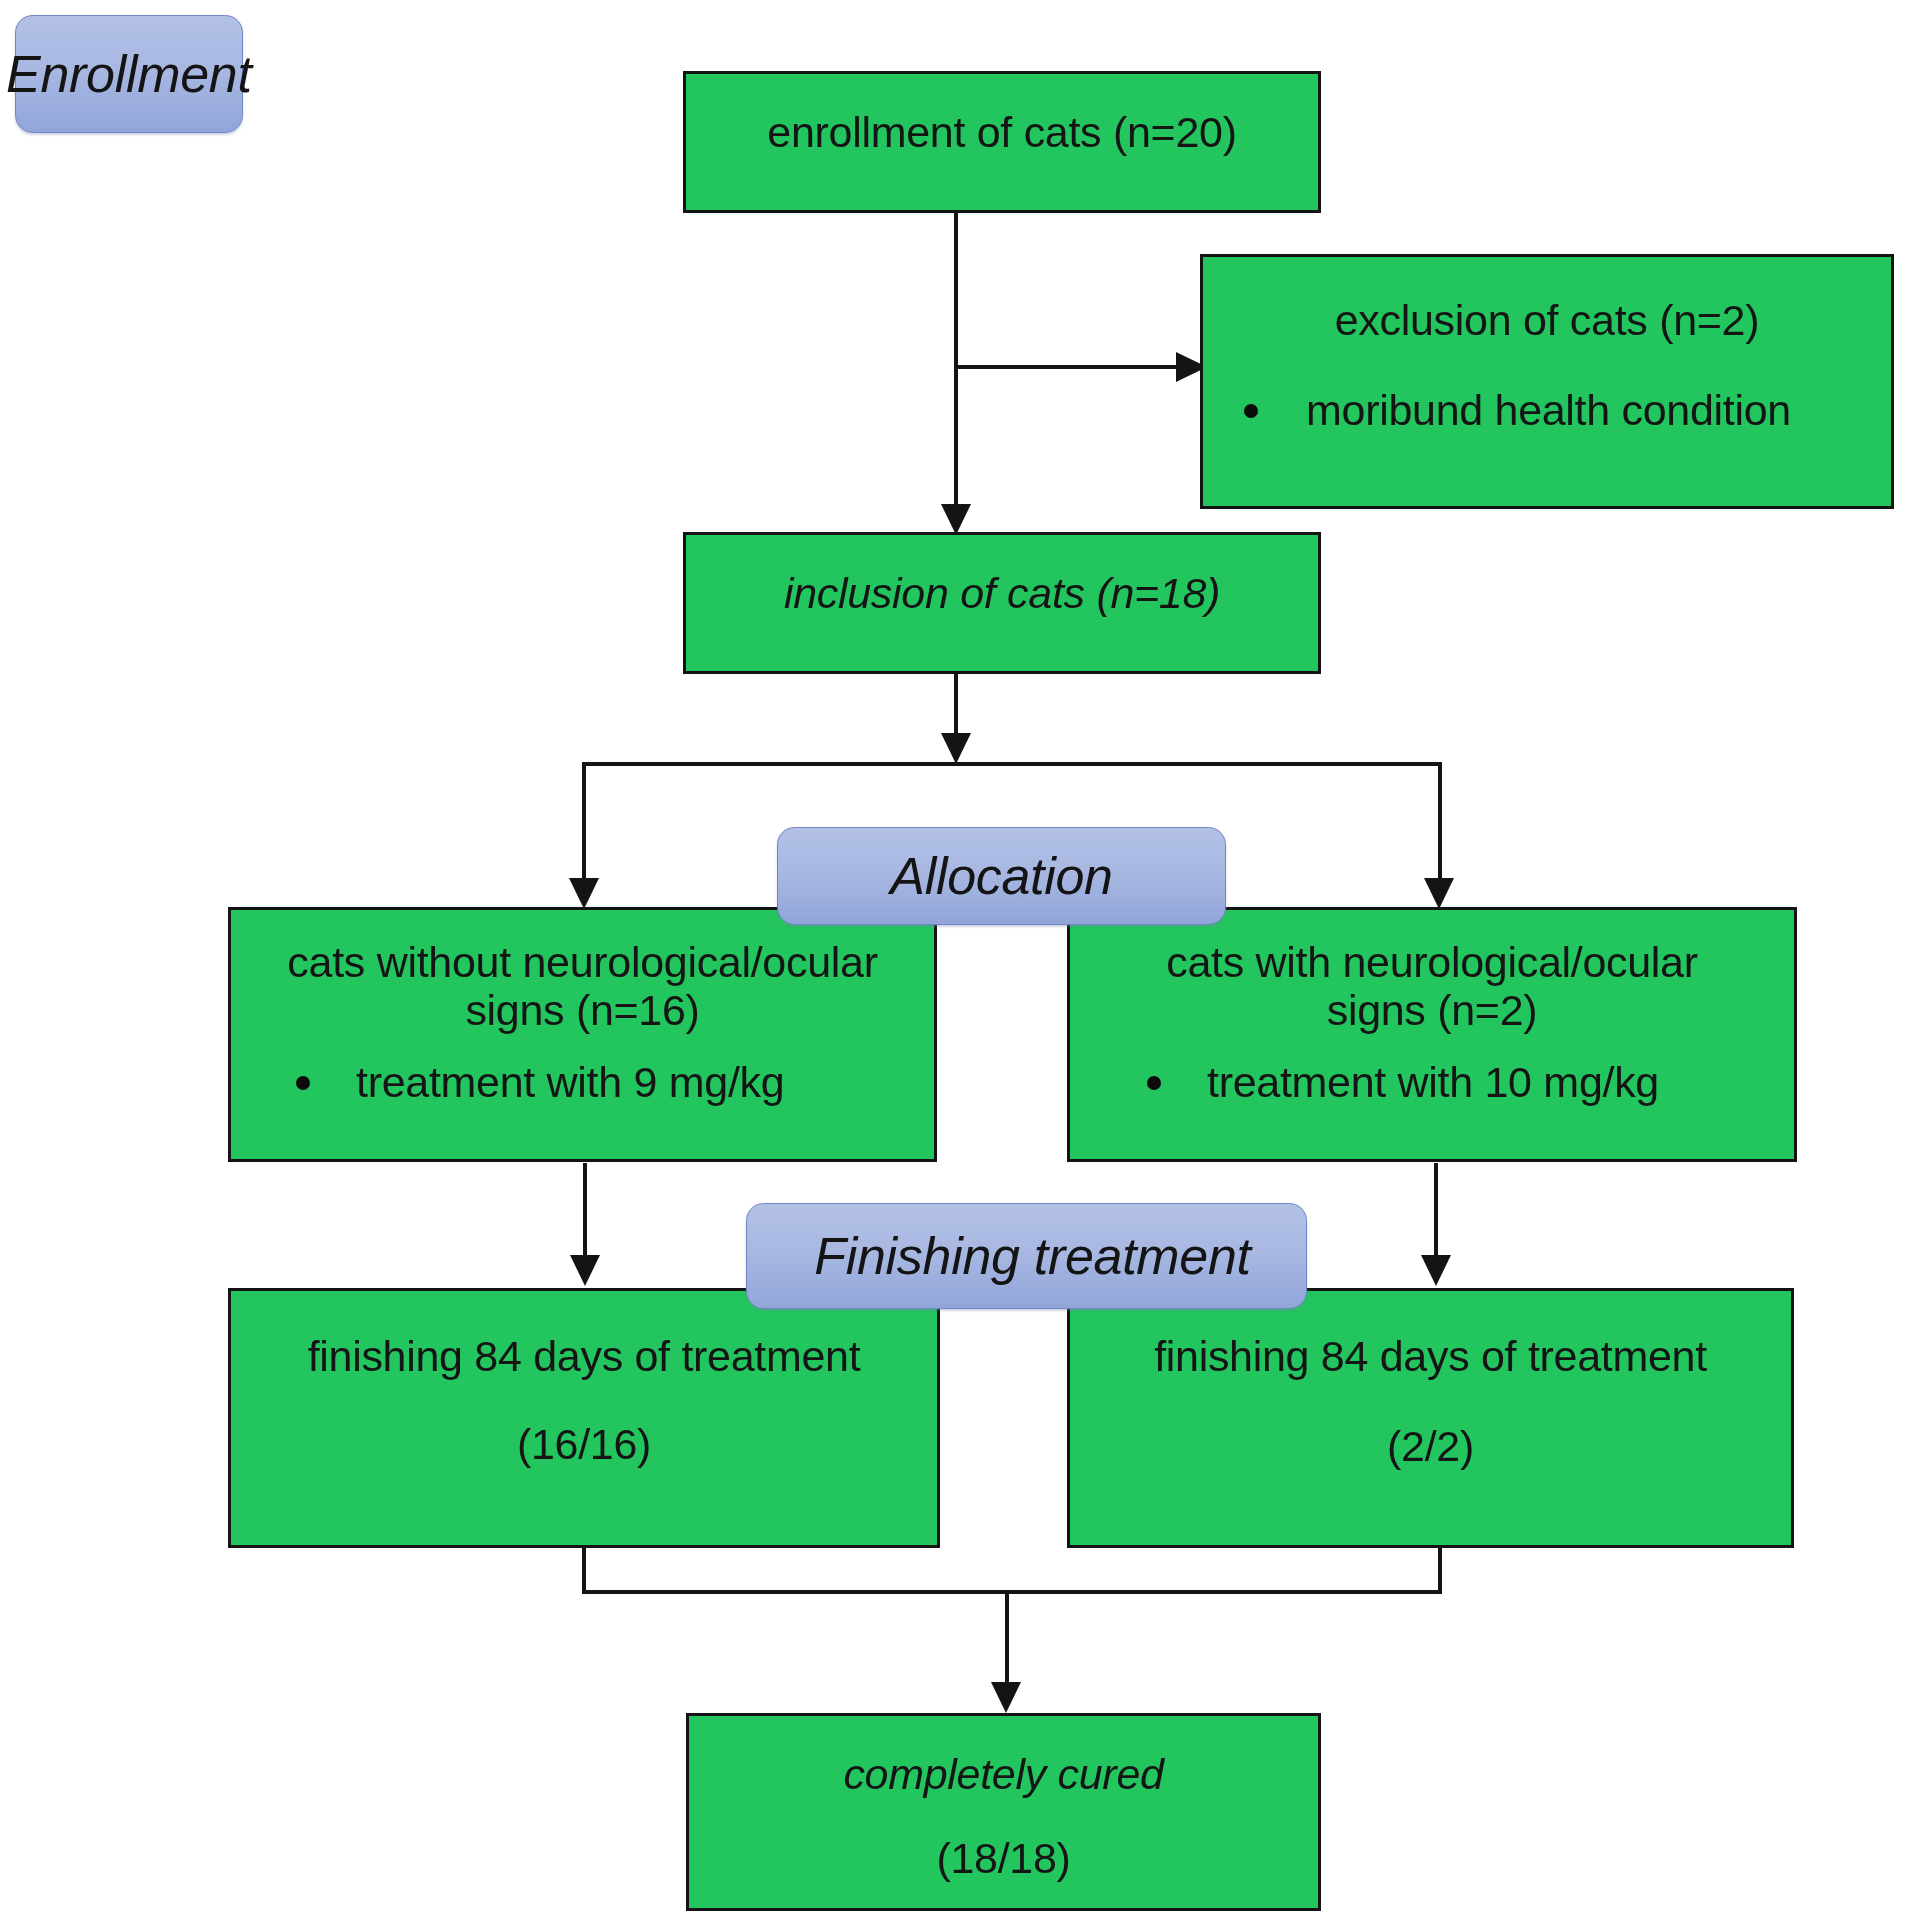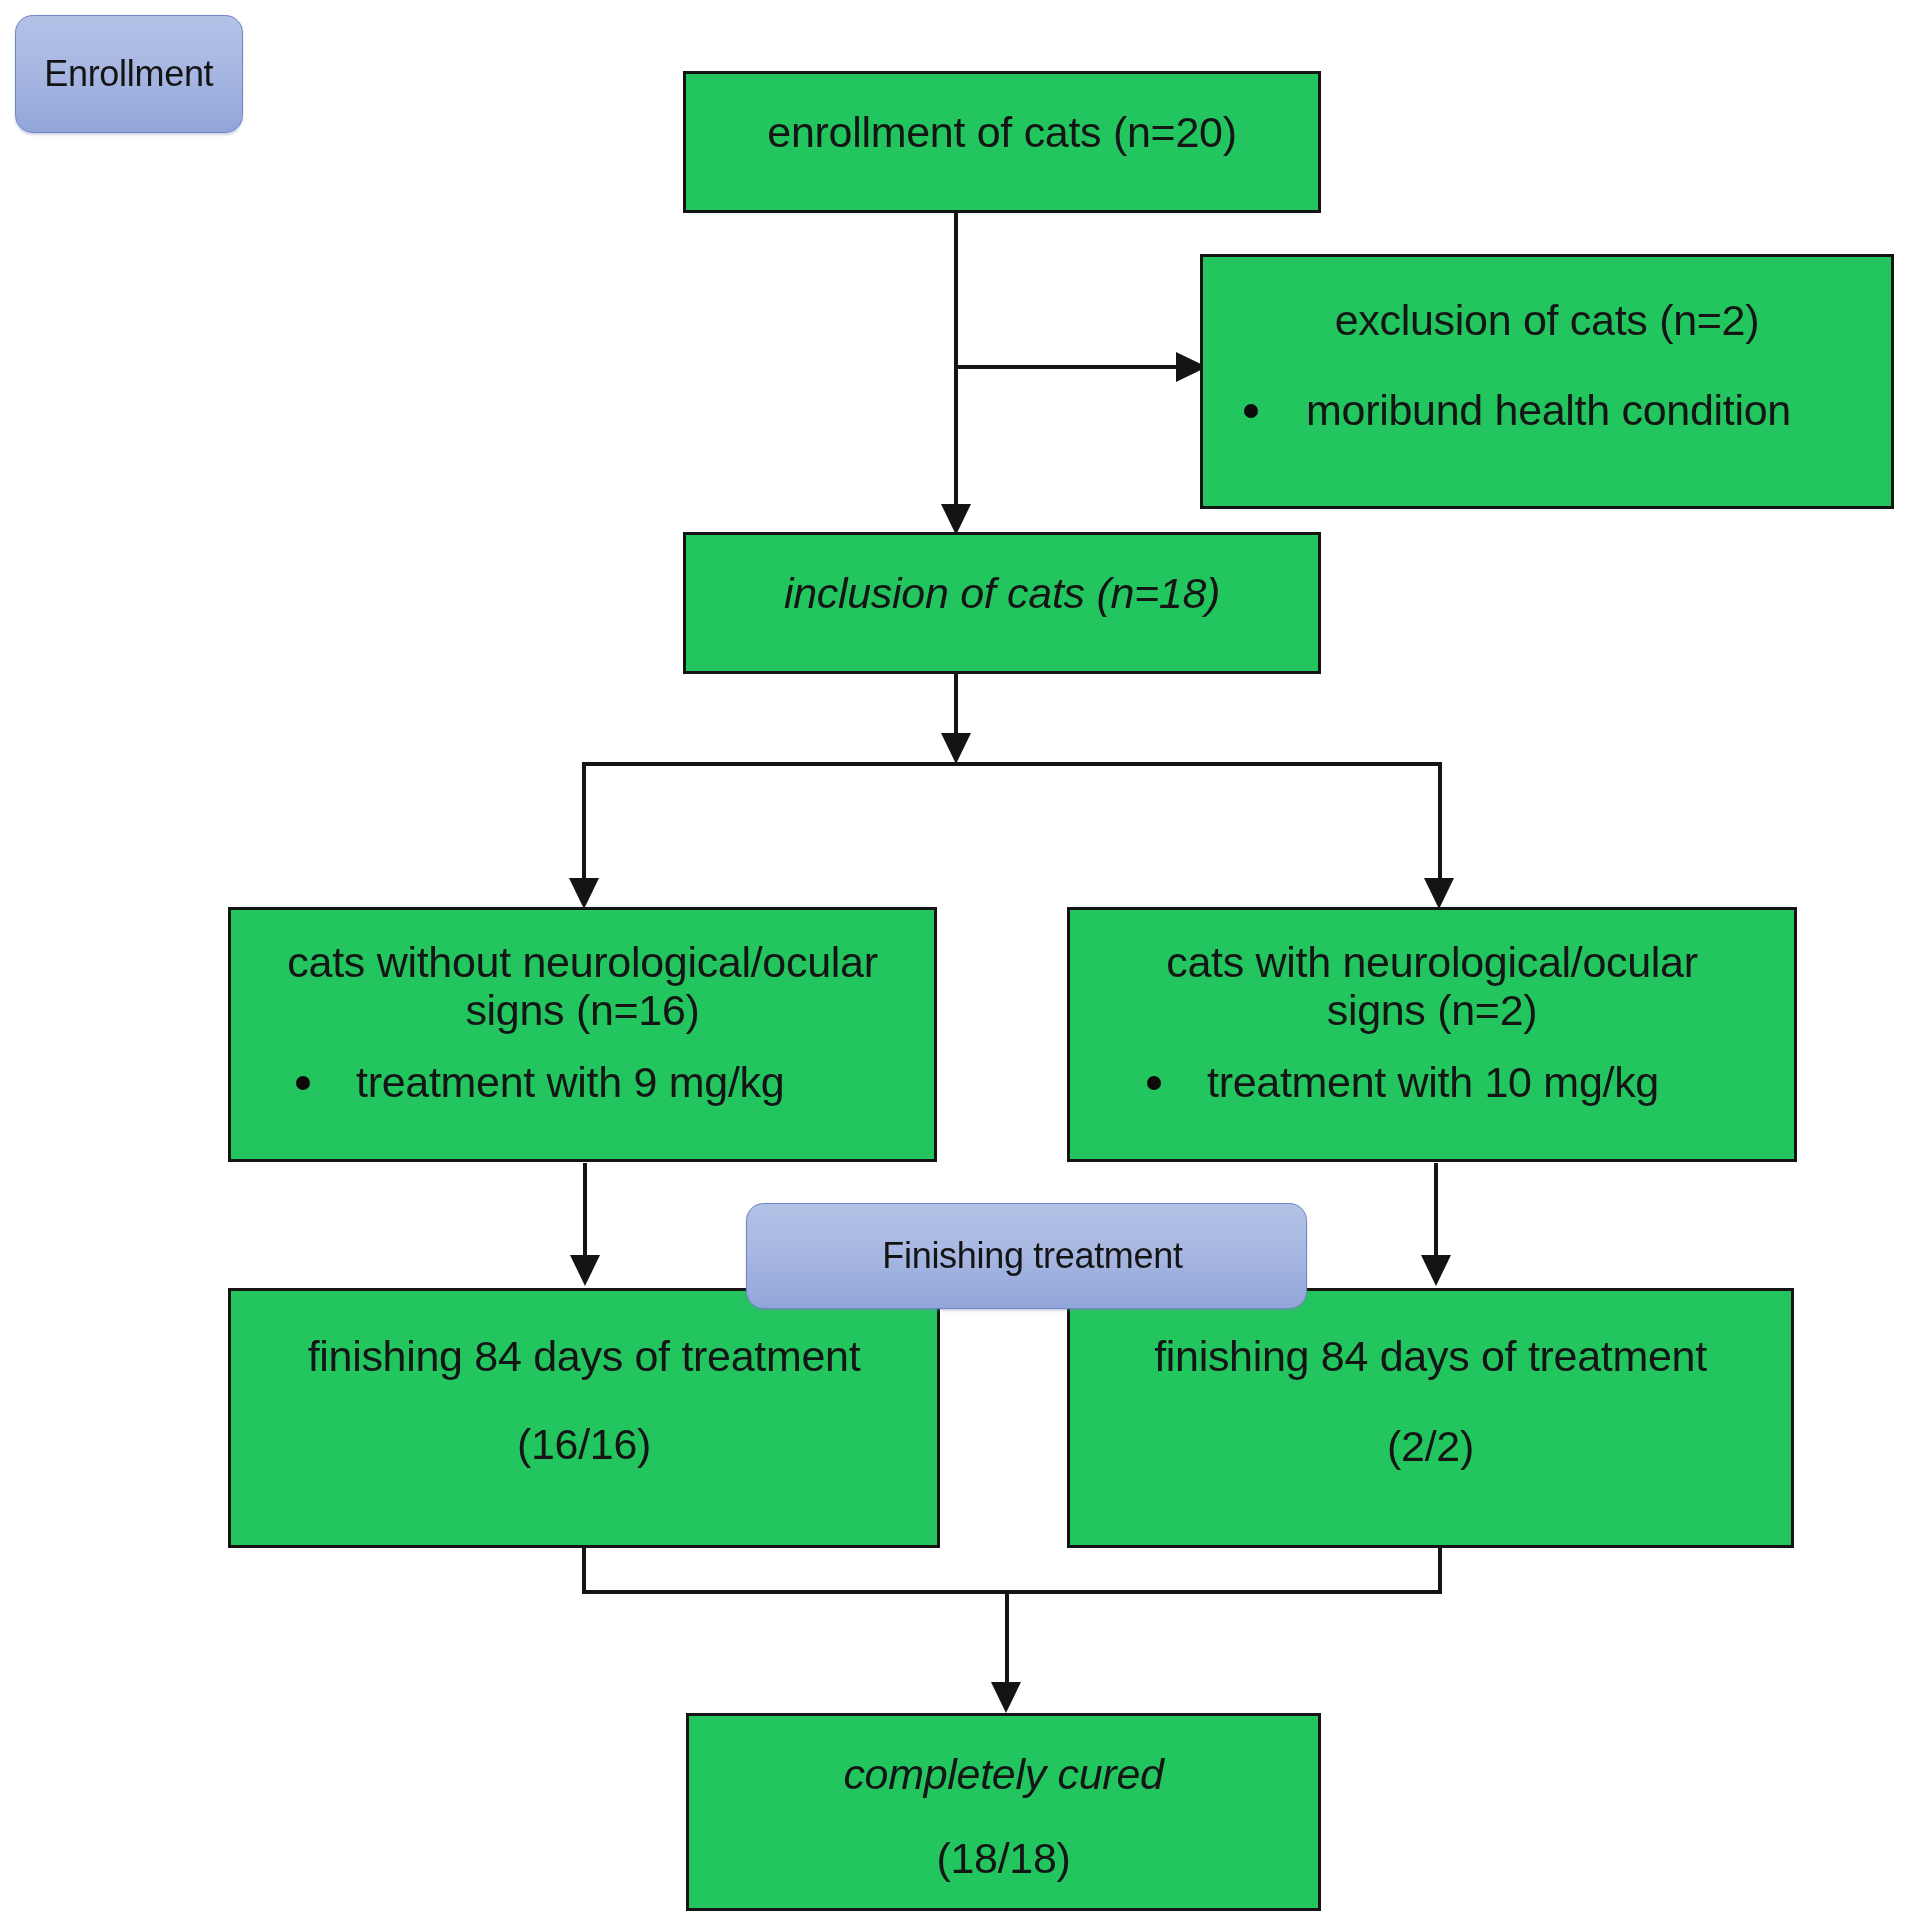--- a/index.html
+++ b/index.html
@@ -25,24 +25,25 @@
     border: 1.8px solid #6f85c4;
     border-radius: 17.7px;
     background: linear-gradient(to bottom, #b3c1e6 0%, #a8b8e2 45%, #91a5d9 100%);
     display: flex;
     align-items: center;
     justify-content: center;
     z-index: 40;
     box-shadow: 0 1.8px 2.4px rgba(120,135,175,0.35);
   }
   .stage-badge span {
-    font-size: 36px;
+    font-size: 52px;
     color: #141414;
     letter-spacing: -0.3px;
     white-space: nowrap;
+    font-style: italic;
   }
 
   
   .box {
     position: absolute;
     box-sizing: border-box;
     background: #22c55e;
     border: 3.5px solid #141414;
     z-index: 20;
   }
@@ -153,20 +154,23 @@
   <div class="arrow-down" style="left:941px; top:733px;"></div>
 
   <div class="hline" style="left:582px; top:762px; width:860px;"></div>
 
   <div class="vline" style="left:582px; top:762px; height:118px;"></div>
   <div class="arrow-down" style="left:569px; top:878px;"></div>
 
   <div class="vline" style="left:1438px; top:762px; height:118px;"></div>
   <div class="arrow-down" style="left:1424px; top:878px;"></div>
 
+  <div class="stage-badge" style="left:777px; top:827px; width:449px; height:98px;">
+    <span>Allocation</span>
+  </div>
 
   <div class="box" style="left:228px; top:907px; width:709px; height:255px;padding-left:23px;">
     <div class="box-inner" style="top:28px;">
       <div class="box-line">cats without neurological/ocular</div>
       <div class="box-line">signs (n=16)</div>
     </div>
     <div class="box-inner" style="top:148px; left:65px;">
       <div class="bullet-row">
         <span class="bullet-dot"></span>
         <span class="bullet-text" style="margin-left:46px;">treatment with 9 mg/kg</span>

